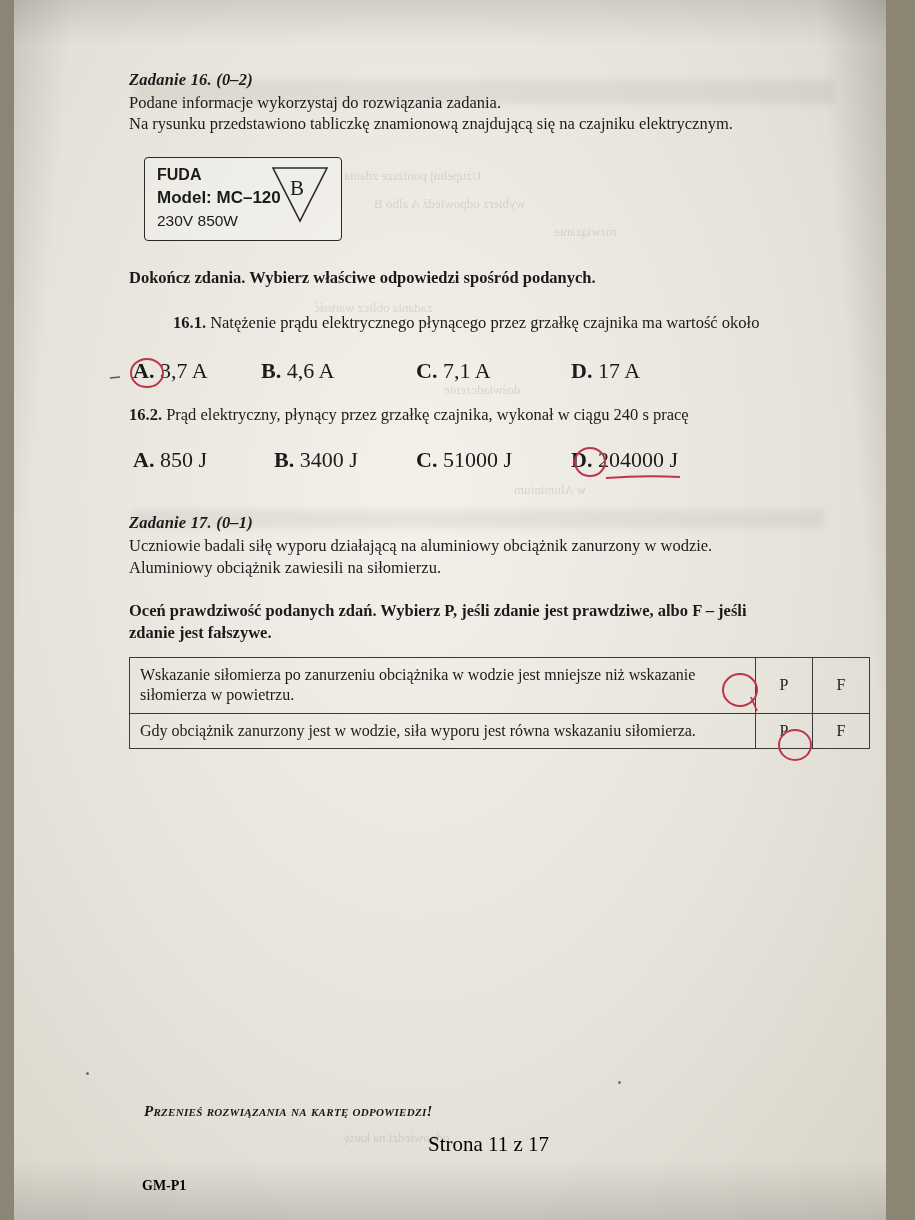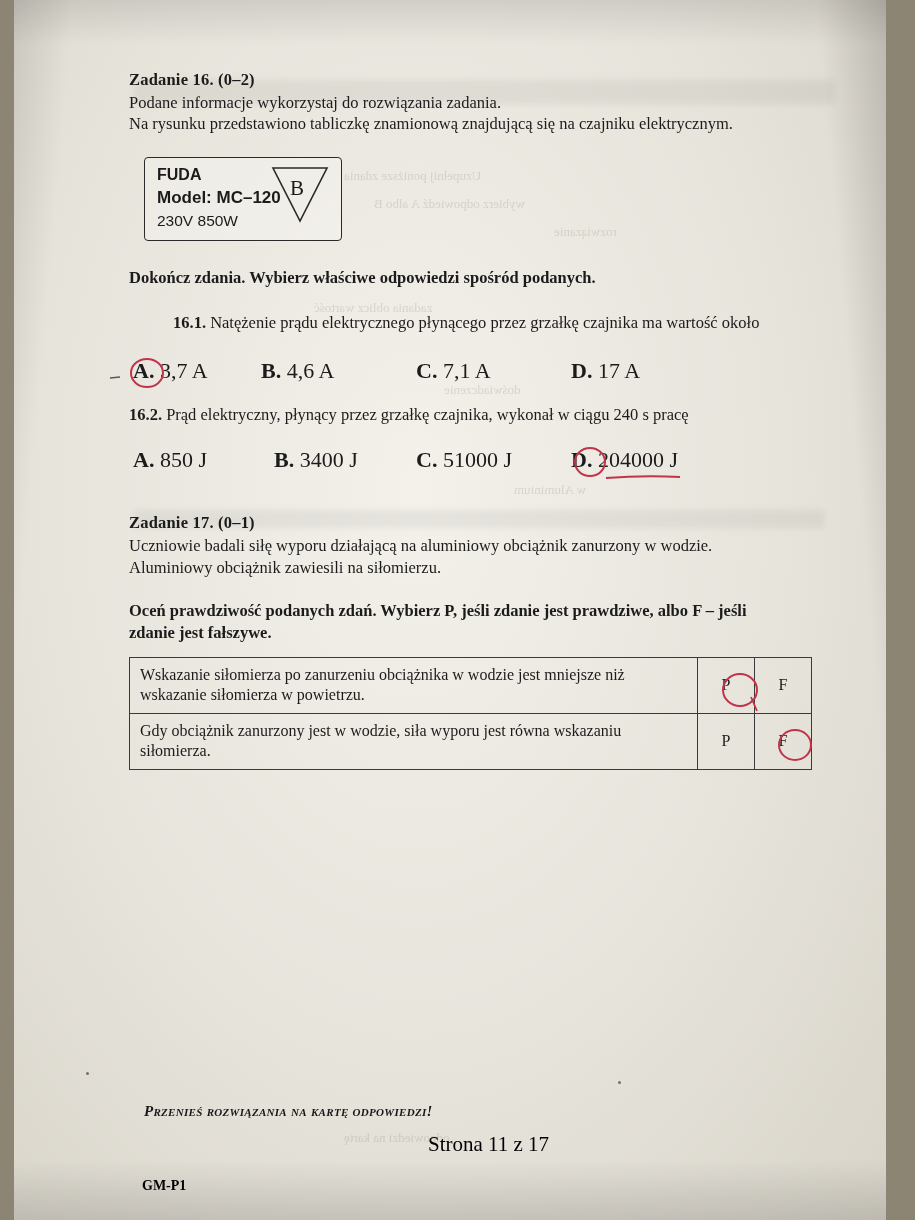--- a/index.html
+++ b/index.html
@@ -56,20 +56,21 @@
     top: 70px;
     width: 700px;
     color: #1b1b1b;
   }
   .bold { font-weight: bold; }
   .task-head {
     font-weight: bold;
     font-size: 16.5px;
     margin: 0 0 2px 0;
     letter-spacing: 0.2px;
+    font-style: italic;
   }
   .para {
     font-size: 16.5px;
     line-height: 1.30;
     margin: 0;
     text-align: justify;
   }
   .instruction {
     font-weight: bold;
     font-size: 16.5px;
@@ -116,21 +117,21 @@
     font-size: 22px;
     height: 22px;
   }
   .answers span.opt {
     position: absolute;
     white-space: nowrap;
   }
   
   table.pf {
     border-collapse: collapse;
-    width: 683px;
+    width: 741px;
     margin-top: 14px;
     font-size: 16px;
   }
   table.pf td {
     border: 1.2px solid #3a3a3a;
     padding: 7px 10px;
     vertical-align: top;
     line-height: 1.28;
   }
   table.pf td.pf-cell {

